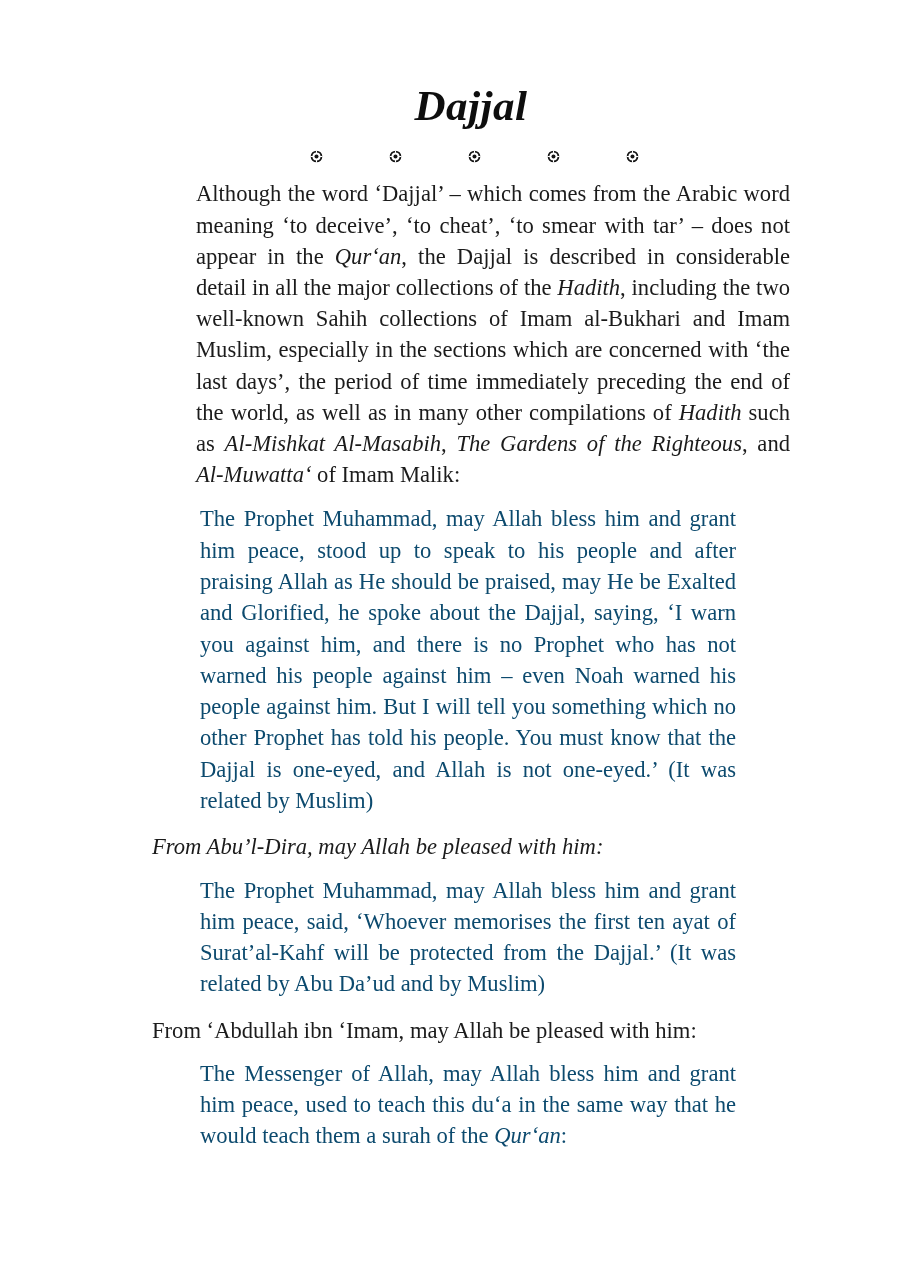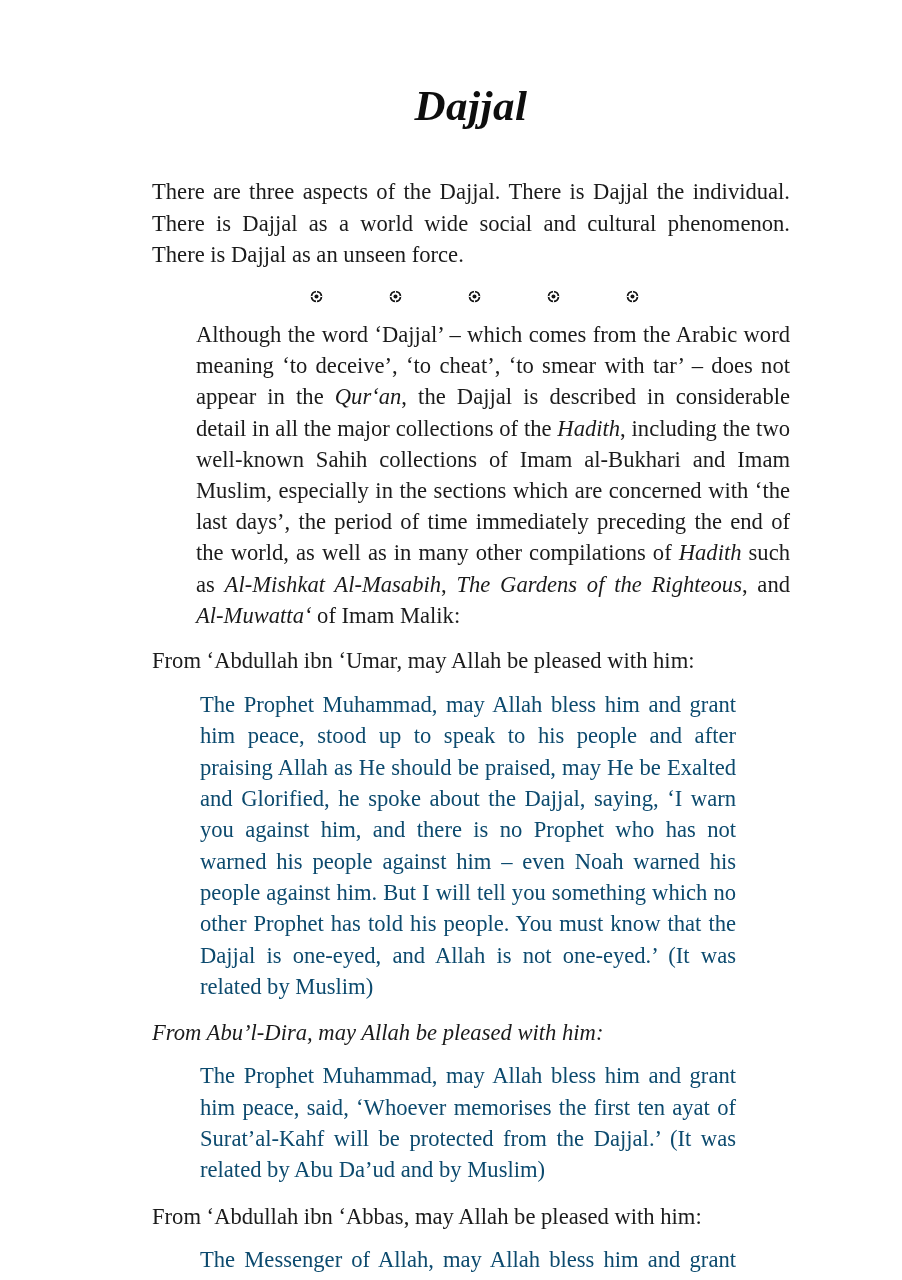--- a/index.html
+++ b/index.html
@@ -77,21 +77,20 @@
   em { font-style: italic; }
 </style>
 </head>
 <body>
 
 <div class="page">
   <div class="content">
 
     <h1 class="chapter-title">Dajjal</h1>
 
-    <p class="body-text p-intro">There are three aspects of the Dajjal. There is Dajjal the individual. There is Dajjal as a world wide social and cultural phenomenon. There is Dajjal as an unseen force.</p>
 
     <div class="ornament-row">
       <span class="ornament">
         <svg viewBox="0 0 20 20" width="13" height="13" aria-hidden="true">
           <circle cx="10" cy="10" r="9" fill="#141414"></circle>
           <circle cx="10" cy="10" r="6.2" fill="#ffffff"></circle>
           <circle cx="10" cy="10" r="3.1" fill="#141414"></circle>
           <rect x="9.2" y="0.6" width="1.6" height="4.4" fill="#ffffff"></rect>
           <rect x="9.2" y="15" width="1.6" height="4.4" fill="#ffffff"></rect>
           <rect x="0.6" y="9.2" width="4.4" height="1.6" fill="#ffffff"></rect>
@@ -139,26 +138,25 @@
           <rect x="9.2" y="0.6" width="1.6" height="4.4" fill="#ffffff"></rect>
           <rect x="9.2" y="15" width="1.6" height="4.4" fill="#ffffff"></rect>
           <rect x="0.6" y="9.2" width="4.4" height="1.6" fill="#ffffff"></rect>
           <rect x="15" y="9.2" width="4.4" height="1.6" fill="#ffffff"></rect>
         </svg>
       </span>
     </div>
 
     <p class="body-text p-main"><span>Although the word ‘Dajjal’ – which comes from the Arabic word meaning ‘to deceive’, ‘to cheat’, ‘to smear with tar’ – does not appear in the </span><em>Qur‘an</em><span>, the Dajjal is described in considerable detail in all the major collections of the </span><em>Hadith</em><span>, including the two well-known Sahih collections of Imam al-Bukhari and Imam Muslim, especially in the sections which are concerned with ‘the last days’, the period of time immediately preceding the end of the world, as well as in many other compilations of </span><em>Hadith</em><span> such as </span><em>Al-Mishkat Al-Masabih</em><span>, </span><em>The Gardens of the Righteous</em><span>, and </span><em>Al-Muwatta‘</em><span> of Imam Malik:</span></p>
 
-    <p class="body-text attrib">From ‘Abdullah ibn ‘Umar, may Allah be pleased with him:</p>
 
     <p class="quote">The Prophet Muhammad, may Allah bless him and grant him peace, stood up to speak to his people and after praising Allah as He should be praised, may He be Exalted and Glorified, he spoke about the Dajjal, saying, ‘I warn you against him, and there is no Prophet who has not warned his people against him – even Noah warned his people against him. But I will tell you something which no other Prophet has told his people. You must know that the Dajjal is one-eyed, and Allah is not one-eyed.’ (It was related by Muslim)</p>
 
     <p class="body-text attrib-2">From Abu’l-Dira, may Allah be pleased with him:</p>
 
     <p class="quote quote-tight">The Prophet Muhammad, may Allah bless him and grant him peace, said, ‘Whoever memorises the first ten ayat of Surat’al-Kahf will be protected from the Dajjal.’ (It was related by Abu Da’ud and by Muslim)</p>
 
-    <p class="body-text attrib-3">From ‘Abdullah ibn ‘Abbas, may Allah be pleased with him:</p>
+    <p class="body-text attrib-3">From ‘Abdullah ibn ‘Imam, may Allah be pleased with him:</p>
 
     <p class="quote quote-tight"><span>The Messenger of Allah, may Allah bless him and grant him peace, used to teach this du‘a in the same way that he would teach them a surah of the </span><em>Qur‘an</em><span>:</span></p>
 
   </div>
 </div>
 
 </body></html>

